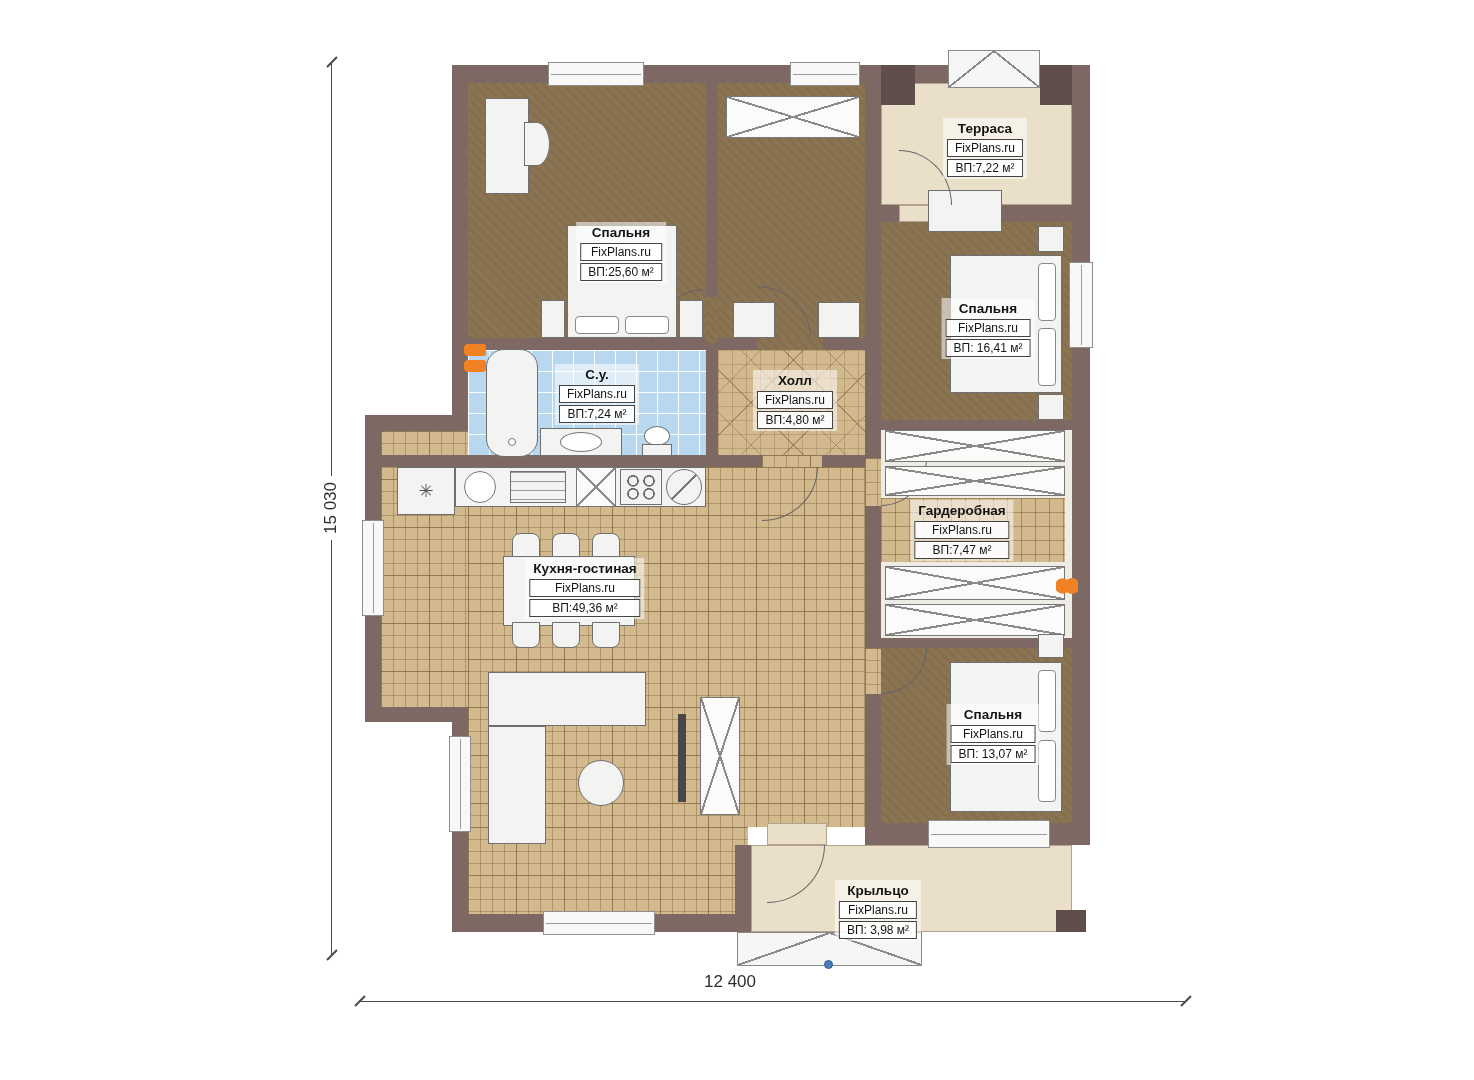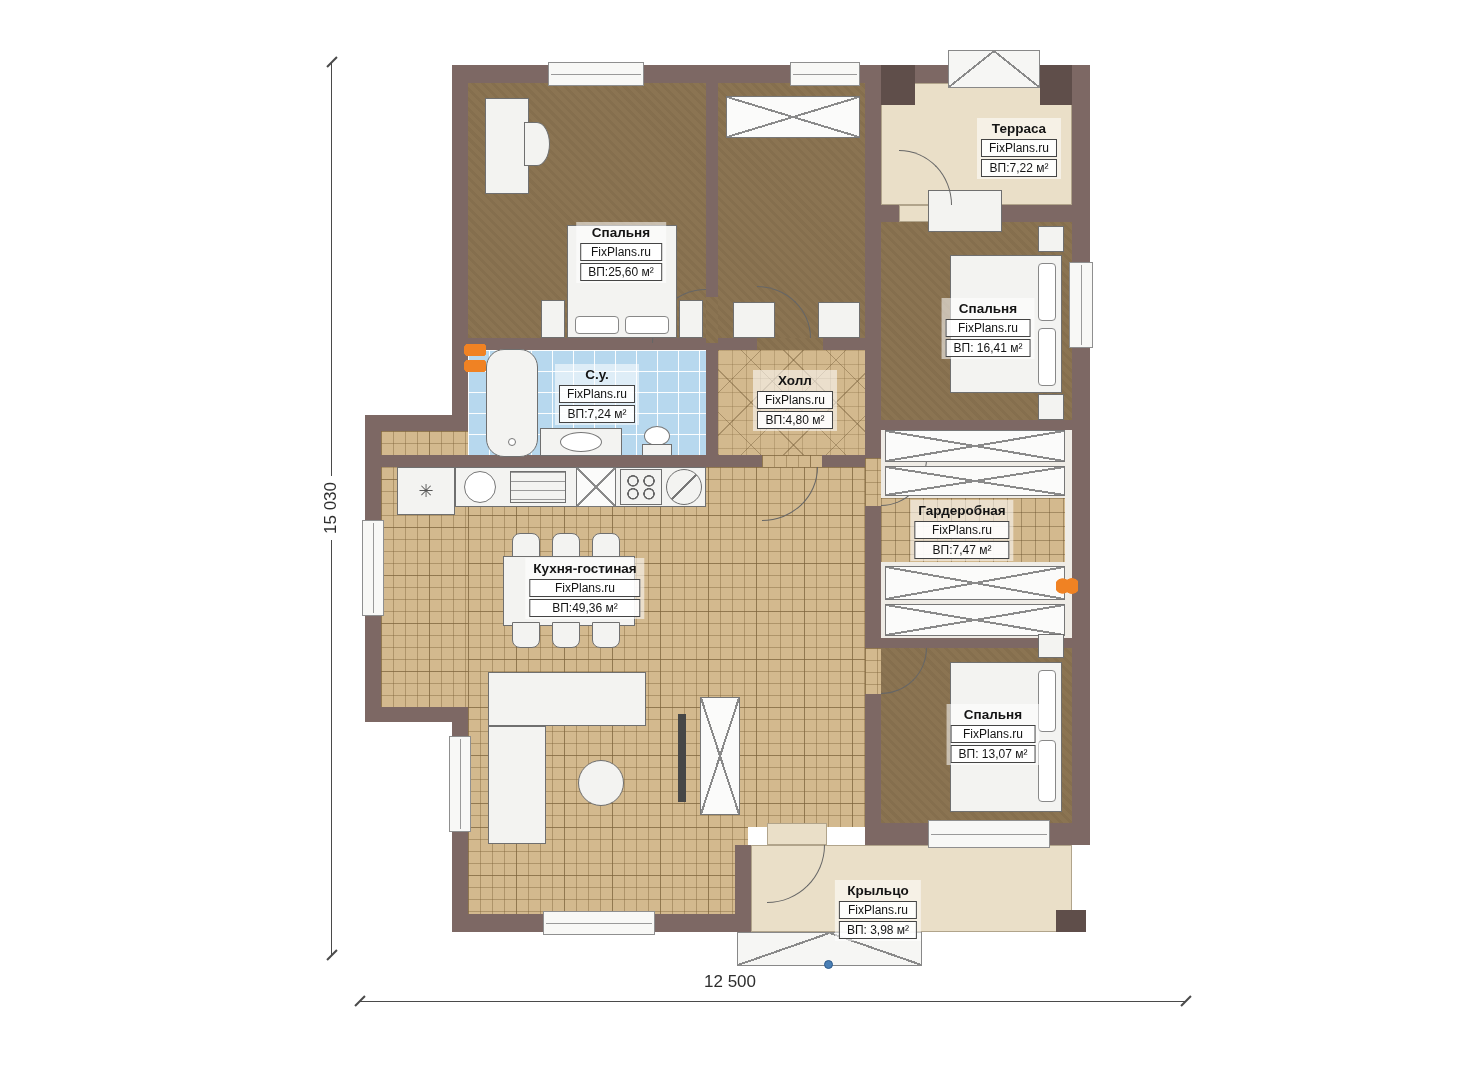--- a/index.html
+++ b/index.html
@@ -211,21 +211,21 @@
 
   <div class="abs radiator" style="left:464px;top:344px;width:22px;height:12px"></div>
   <div class="abs radiator" style="left:464px;top:360px;width:22px;height:12px"></div>
   <div class="abs radiator" style="left:1056px;top:578px;width:22px;height:16px"></div>
 
   <div class="room-label" style="left:621px;top:222px">
     <div class="rl-name">Спальня</div>
     <div class="rl-box">FixPlans.ru</div>
     <div class="rl-box">ВП:25,60 м²</div>
   </div>
-  <div class="room-label" style="left:1019px;top:118px">
+  <div class="room-label" style="left:985px;top:118px">
     <div class="rl-name">Терраса</div>
     <div class="rl-box">FixPlans.ru</div>
     <div class="rl-box">ВП:7,22 м²</div>
   </div>
   <div class="room-label" style="left:988px;top:298px">
     <div class="rl-name">Спальня</div>
     <div class="rl-box">FixPlans.ru</div>
     <div class="rl-box">ВП: 16,41 м²</div>
   </div>
   <div class="room-label" style="left:597px;top:364px">
@@ -260,15 +260,15 @@
   </div>
 
   <div class="abs dim-line" style="left:331px;top:62px;width:1px;height:894px"></div>
   <div class="tick" style="left:325px;top:61px"></div>
   <div class="tick" style="left:325px;top:954px"></div>
   <div class="dim-text" style="left:331px;top:508px;transform:translate(-50%,-50%) rotate(-90deg)">15 030</div>
 
   <div class="abs dim-line" style="left:360px;top:1001px;width:826px;height:1px"></div>
   <div class="tick" style="left:353px;top:1000px"></div>
   <div class="tick" style="left:1179px;top:1000px"></div>
-  <div class="dim-text" style="left:730px;top:992px;transform:translate(-50%,-100%)">12 500</div>
+  <div class="dim-text" style="left:730px;top:992px;transform:translate(-50%,-100%)">12 400</div>
 
 </div>
 
 </body></html>

